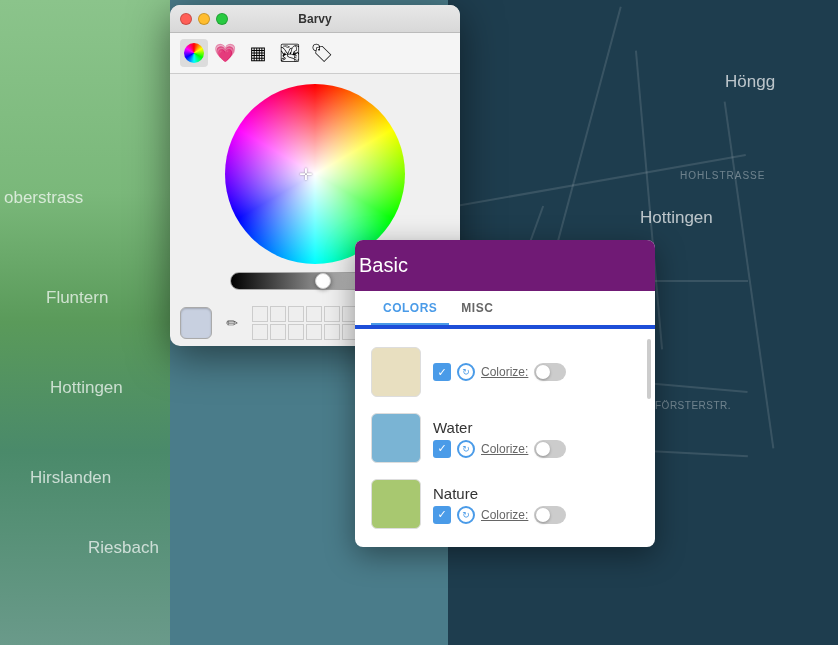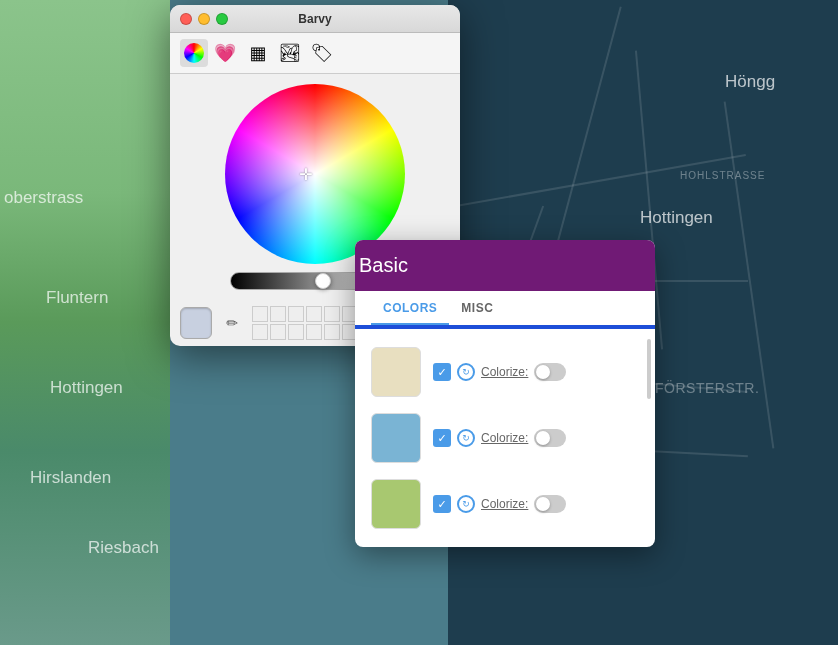--- a/index.html
+++ b/index.html
@@ -414,21 +414,21 @@
     <div class="road-line" style="width:250px;height:2px;top:380px;left:50px;transform:rotate(5deg);"></div>
     <div class="road-line" style="width:2px;height:200px;top:200px;left:60px;transform:rotate(20deg);"></div>
     <div class="road-line" style="width:150px;height:2px;top:280px;left:150px;"></div>
     <div class="road-line" style="width:2px;height:350px;top:100px;left:300px;transform:rotate(-8deg);"></div>
     <div class="road-line" style="width:200px;height:2px;top:450px;left:100px;transform:rotate(3deg);"></div>
   </div>
 
   <span class="map-label" style="left:725px;top:72px">Höngg</span>
   <span class="map-label" style="left:640px;top:208px">Hottingen</span>
   <span class="map-label" style="left:680px;top:170px;font-size:10px;opacity:0.5;letter-spacing:1px">HOHLSTRASSE</span>
-  <span class="map-label" style="left:655px;top:380px;font-size:14px;opacity:0.5;letter-spacing:0.5px">FÖRSTERSTR.</span>
+  <span class="map-label" style="left:655px;top:400px;font-size:10px;opacity:0.5;letter-spacing:0.5px">FÖRSTERSTR.</span>
   <span class="map-label" style="left:4px;top:188px">oberstrass</span>
   <span class="map-label" style="left:46px;top:288px">Fluntern</span>
   <span class="map-label" style="left:50px;top:378px">Hottingen</span>
   <span class="map-label" style="left:30px;top:468px">Hirslanden</span>
   <span class="map-label" style="left:88px;top:538px">Riesbach</span>
 </div>
 
 <div id="color-picker-window">
 
   <div class="window-titlebar">
@@ -505,32 +505,34 @@
           <div class="refresh-icon">↻</div>
           <span class="colorize-label">Colorize:</span>
           <div class="toggle"></div>
         </div>
       </div>
     </div>
 
     <div class="color-row">
       <div class="color-thumb water"></div>
       <div class="color-info">
+        <div class="color-name">Water</div>
         <div class="color-controls">
           <div class="check-icon">✓</div>
           <div class="refresh-icon">↻</div>
           <span class="colorize-label">Colorize:</span>
           <div class="toggle"></div>
         </div>
       </div>
     </div>
 
     <div class="color-row">
       <div class="color-thumb nature"></div>
       <div class="color-info">
+        <div class="color-name">Nature</div>
         <div class="color-controls">
           <div class="check-icon">✓</div>
           <div class="refresh-icon">↻</div>
           <span class="colorize-label">Colorize:</span>
           <div class="toggle"></div>
         </div>
       </div>
     </div>
 
     <div class="scroll-indicator"></div>

